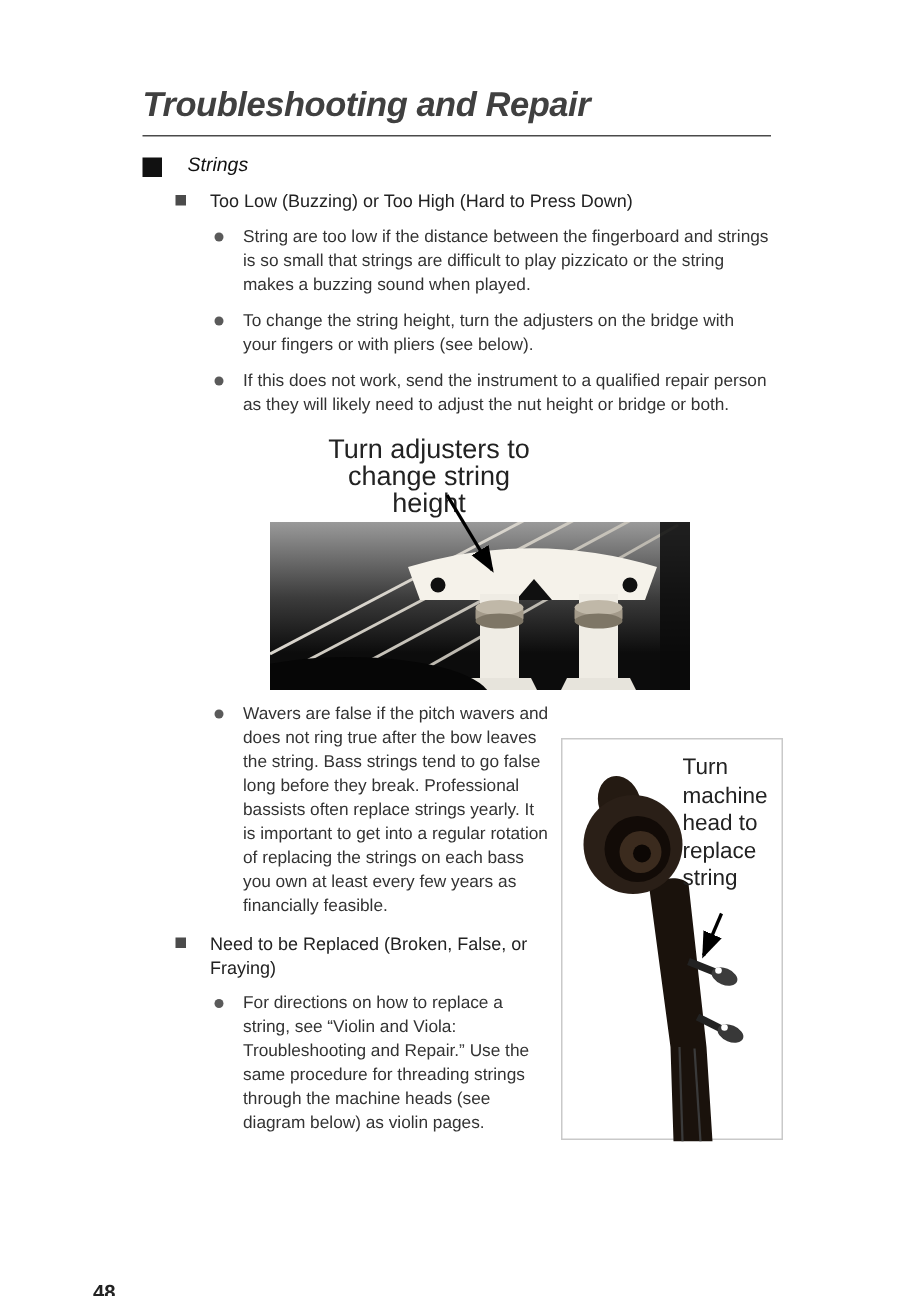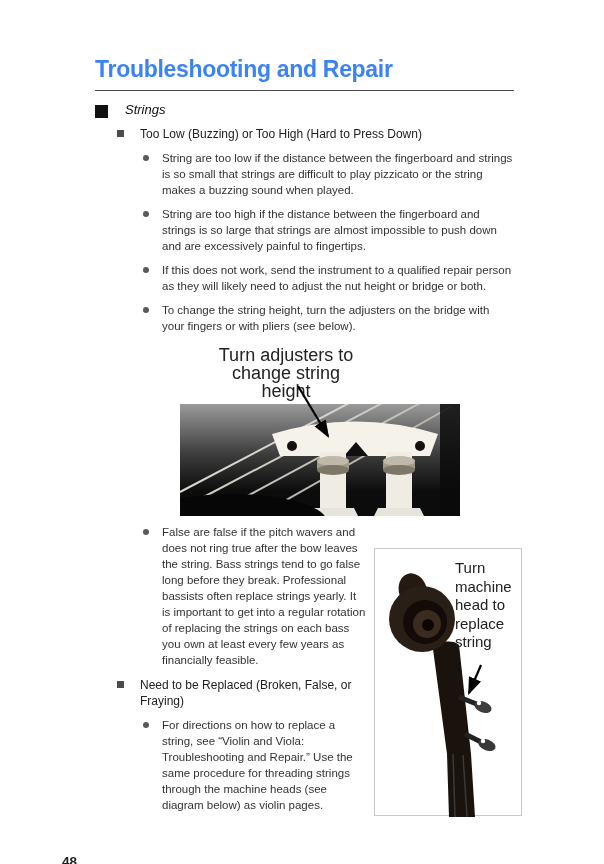--- a/index.html
+++ b/index.html
@@ -4,22 +4,22 @@
 <style>
   * { margin:0; padding:0; box-sizing:border-box; }
   html,body { background:#ffffff; }
   .page {
     width:604px; height:864px; position:relative; overflow:hidden;
     background:#ffffff; color:#1c1c1c;
     font-family:"Liberation Sans", sans-serif;
     padding:56px 90px 0 95px;
   }
   .title {
-    font-size:23px; font-weight:700; letter-spacing:-0.3px; color:#3b82f6;
-    padding-bottom:7px; border-bottom:1.5px solid #4a4a4a;
+    font-size:23px; font-weight:700; letter-spacing:-0.3px; color:#404040;
+    padding-bottom:7px; border-bottom:1.5px solid #4a4a4a;font-style:italic;
   }
   .sec-head {
     margin-top:11px; position:relative; padding-left:30px;
     font-size:13px; font-style:italic; color:#111;
   }
   .sec-head::before {
     content:""; position:absolute; left:0; top:3px;
     width:13px; height:13px; background:#111;
   }
   .h2 {
@@ -71,23 +71,22 @@
 
 <div class="page">
 
   <div class="title">Troubleshooting and Repair</div>
 
   <div class="sec-head">Strings</div>
 
   <div class="h2">Too Low (Buzzing) or Too High (Hard to Press Down)</div>
 
   <p class="bullet">String are too low if the distance between the fingerboard and strings is so small that strings are difficult to play pizzicato or the string makes a buzzing sound when played.</p>
-  <p class="bullet">String are too high if the distance between the fingerboard and strings is so large that strings are almost impossible to push down and are excessively painful to fingertips.</p>
+  <p class="bullet">To change the string height, turn the adjusters on the bridge with your fingers or with pliers (see below).</p>
   <p class="bullet">If this does not work, send the instrument to a qualified repair person as they will likely need to adjust the nut height or bridge or both.</p>
-  <p class="bullet">To change the string height, turn the adjusters on the bridge with your fingers or with pliers (see below).</p>
 
   <div class="fig1">
     <div class="fig1-caption">Turn adjusters to change string height</div>
 
     <svg class="fig1-photo" width="280" height="112" viewBox="0 0 280 112">
       <defs>
         <linearGradient id="g1" x1="0" y1="0" x2="0" y2="1">
           <stop offset="0" stop-color="#9a9a9a"></stop>
           <stop offset="0.45" stop-color="#3c3c3c"></stop>
           <stop offset="0.78" stop-color="#0c0c0c"></stop>
@@ -157,21 +156,21 @@
 
         <defs>
           <marker id="ah2" markerWidth="10" markerHeight="8" refX="7" refY="3" orient="auto" markerUnits="strokeWidth">
             <path d="M0,0 L8,3 L0,6 Z" fill="#000"></path>
           </marker>
         </defs>
         <line x1="106" y1="116" x2="94" y2="144" stroke="#000" stroke-width="2.2" marker-end="url(#ah2)"></line>
       </svg>
       <span class="fig2-caption">Turn machine head to replace string</span>
     </span>
-    <span>False are </span><span class="em">false</span><span> if the pitch wavers and does not ring true after the bow leaves the string. Bass strings tend to go false long before they break. Professional bassists often replace strings yearly. It is important to get into a regular rotation of replacing the strings on each bass you own at least every few years as financially feasible.</span>
+    <span>Wavers are </span><span class="em">false</span><span> if the pitch wavers and does not ring true after the bow leaves the string. Bass strings tend to go false long before they break. Professional bassists often replace strings yearly. It is important to get into a regular rotation of replacing the strings on each bass you own at least every few years as financially feasible.</span>
   </p>
 
   <div class="h2">Need to be Replaced (Broken, False, or Fraying)</div>
 
   <p class="bullet">For directions on how to replace a string, see “Violin and Viola: Troubleshooting and Repair.” Use the same procedure for threading strings through the machine heads (see diagram below) as violin pages.</p>
 
   <div class="pagenum">48</div>
 
 </div>
 

